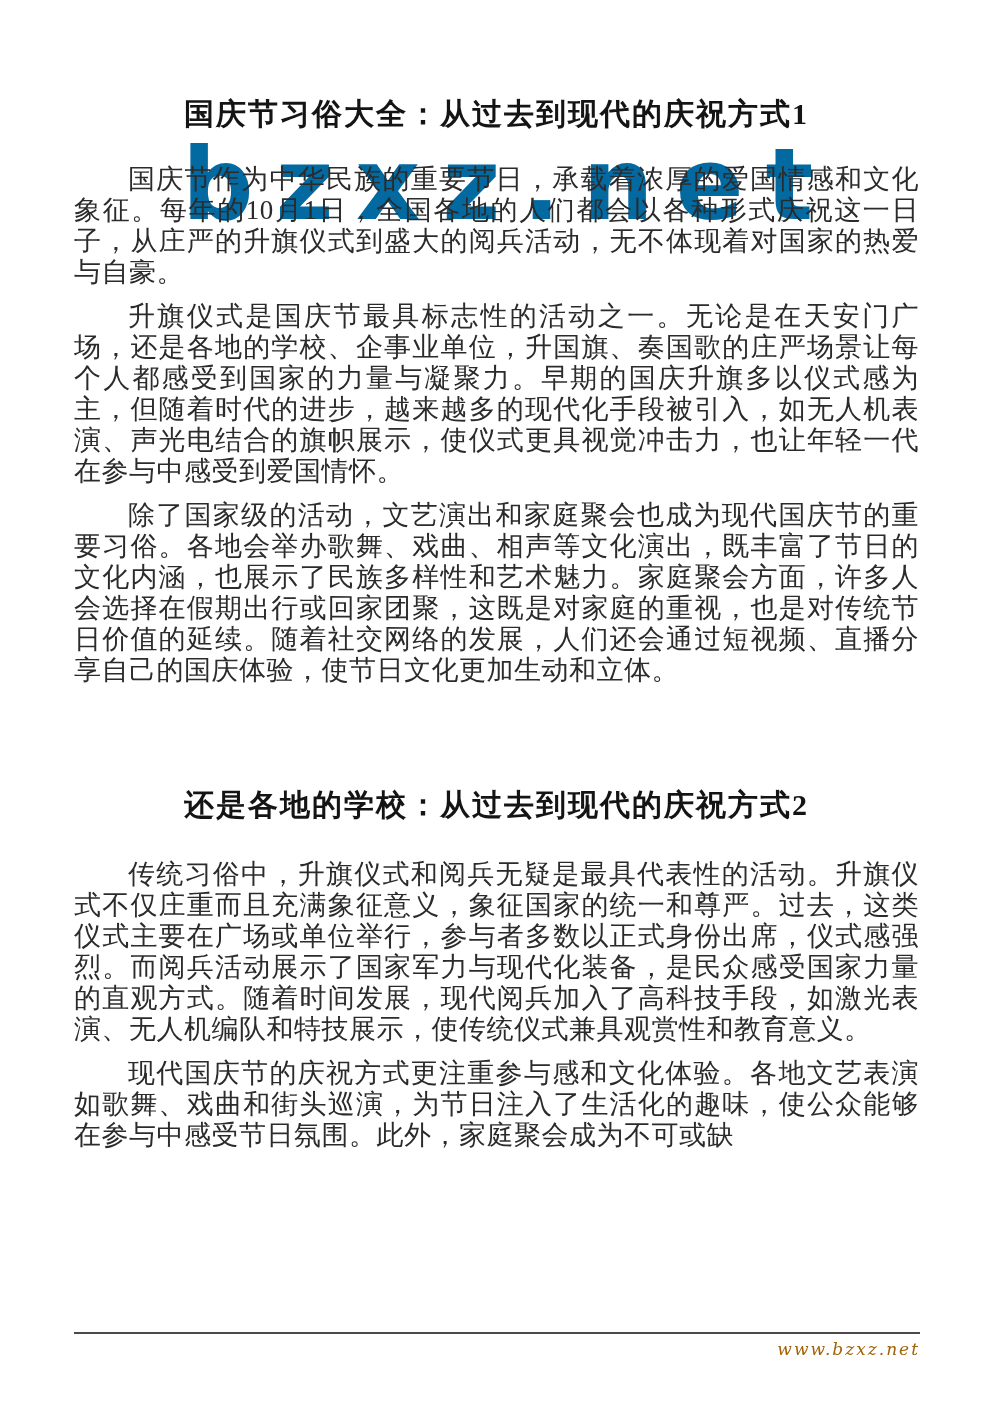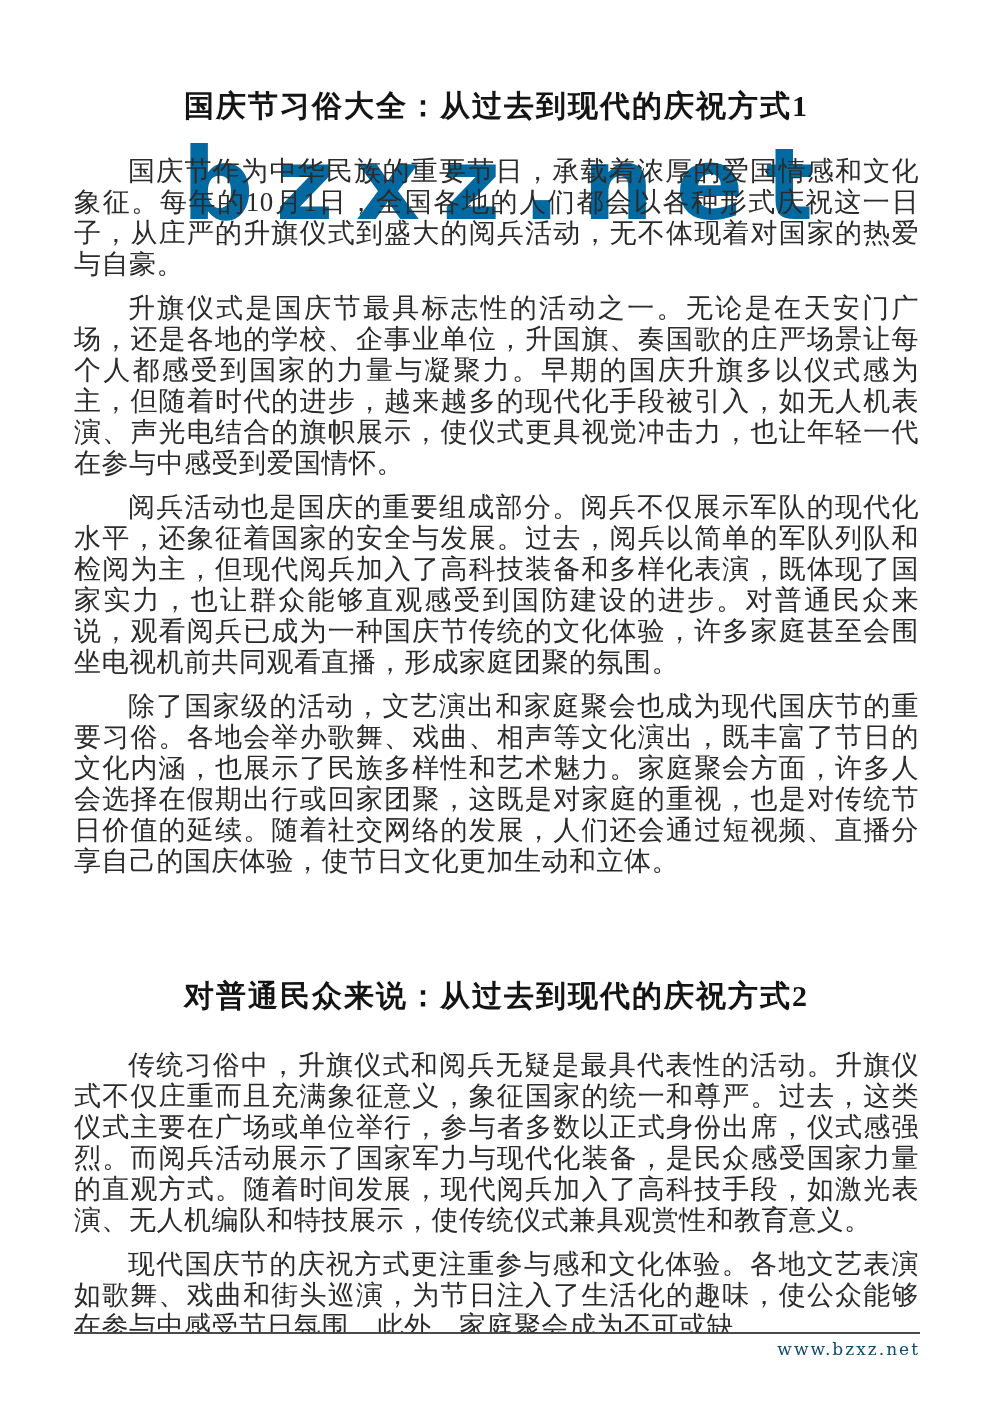--- a/index.html
+++ b/index.html
@@ -32,21 +32,21 @@
     z-index: 1;
     padding: 0 74px;
   }
   .doc-title {
     font-size: 30px;
     line-height: 36px;
     font-weight: bold;
     text-align: center;
     color: #141414;
     letter-spacing: 2px;
-    margin: 4px;
+    margin: 12px;
   }
   .section-1 .doc-title {
     padding-top: 84px;
     margin-bottom: 32px;
   }
   .section-2 .doc-title {
     padding-top: 88px;
     margin-bottom: 36px;
   }
   .para {
@@ -63,44 +63,44 @@
     position: absolute;
     left: 74px;
     right: 73px;
     top: 1332px;
     z-index: 2;
     background: #ffffff;
     border-top: 2px solid #4a4a4a;
   }
   .footer-site {
     text-align: right;
+    font-style: italic;
     font-size: 17px;
     letter-spacing: 2px;
-    color: #0c4a6e;
+    color: #a16207;
     padding-top: 5px;
     font-family: "DejaVu Serif", "Liberation Serif", serif;
   }
 </style>
 </head>
 <body>
 
 <div class="watermark">bzxz.net</div>
 
 <div class="content">
 
   <section class="section-1">
     <h1 class="doc-title">国庆节习俗大全：从过去到现代的庆祝方式1</h1>
     <p class="para">国庆节作为中华民族的重要节日，承载着浓厚的爱国情感和文化象征。每年的10月1日，全国各地的人们都会以各种形式庆祝这一日子，从庄严的升旗仪式到盛大的阅兵活动，无不体现着对国家的热爱与自豪。</p>
     <p class="para">升旗仪式是国庆节最具标志性的活动之一。无论是在天安门广场，还是各地的学校、企事业单位，升国旗、奏国歌的庄严场景让每个人都感受到国家的力量与凝聚力。早期的国庆升旗多以仪式感为主，但随着时代的进步，越来越多的现代化手段被引入，如无人机表演、声光电结合的旗帜展示，使仪式更具视觉冲击力，也让年轻一代在参与中感受到爱国情怀。</p>
-    <p class="para">阅兵活动也是国庆的重要组成部分。阅兵不仅展示军队的现代化水平，还象征着国家的安全与发展。过去，阅兵以简单的军队列队和检阅为主，但现代阅兵加入了高科技装备和多样化表演，既体现了国家实力，也让群众能够直观感受到国防建设的进步。对普通民众来说，观看阅兵已成为一种国庆节传统的文化体验，许多家庭甚至会围坐电视机前共同观看直播，形成家庭团聚的氛围。</p>
     <p class="para">除了国家级的活动，文艺演出和家庭聚会也成为现代国庆节的重要习俗。各地会举办歌舞、戏曲、相声等文化演出，既丰富了节日的文化内涵，也展示了民族多样性和艺术魅力。家庭聚会方面，许多人会选择在假期出行或回家团聚，这既是对家庭的重视，也是对传统节日价值的延续。随着社交网络的发展，人们还会通过短视频、直播分享自己的国庆体验，使节日文化更加生动和立体。</p>
   </section>
 
   <section class="section-2">
-    <h1 class="doc-title">对普通民众来说：从过去到现代的庆祝方式2</h1>
+    <h1 class="doc-title">还是各地的学校：从过去到现代的庆祝方式2</h1>
     <p class="para">传统习俗中，升旗仪式和阅兵无疑是最具代表性的活动。升旗仪式不仅庄重而且充满象征意义，象征国家的统一和尊严。过去，这类仪式主要在广场或单位举行，参与者多数以正式身份出席，仪式感强烈。而阅兵活动展示了国家军力与现代化装备，是民众感受国家力量的直观方式。随着时间发展，现代阅兵加入了高科技手段，如激光表演、无人机编队和特技展示，使传统仪式兼具观赏性和教育意义。</p>
     <p class="para">现代国庆节的庆祝方式更注重参与感和文化体验。各地文艺表演如歌舞、戏曲和街头巡演，为节日注入了生活化的趣味，使公众能够在参与中感受节日氛围。此外，家庭聚会成为不可或缺</p>
   </section>
 
 </div>
 
 <div class="footer">
   <div></div>
   <div class="footer-site">www.bzxz.net</div>
 </div>

